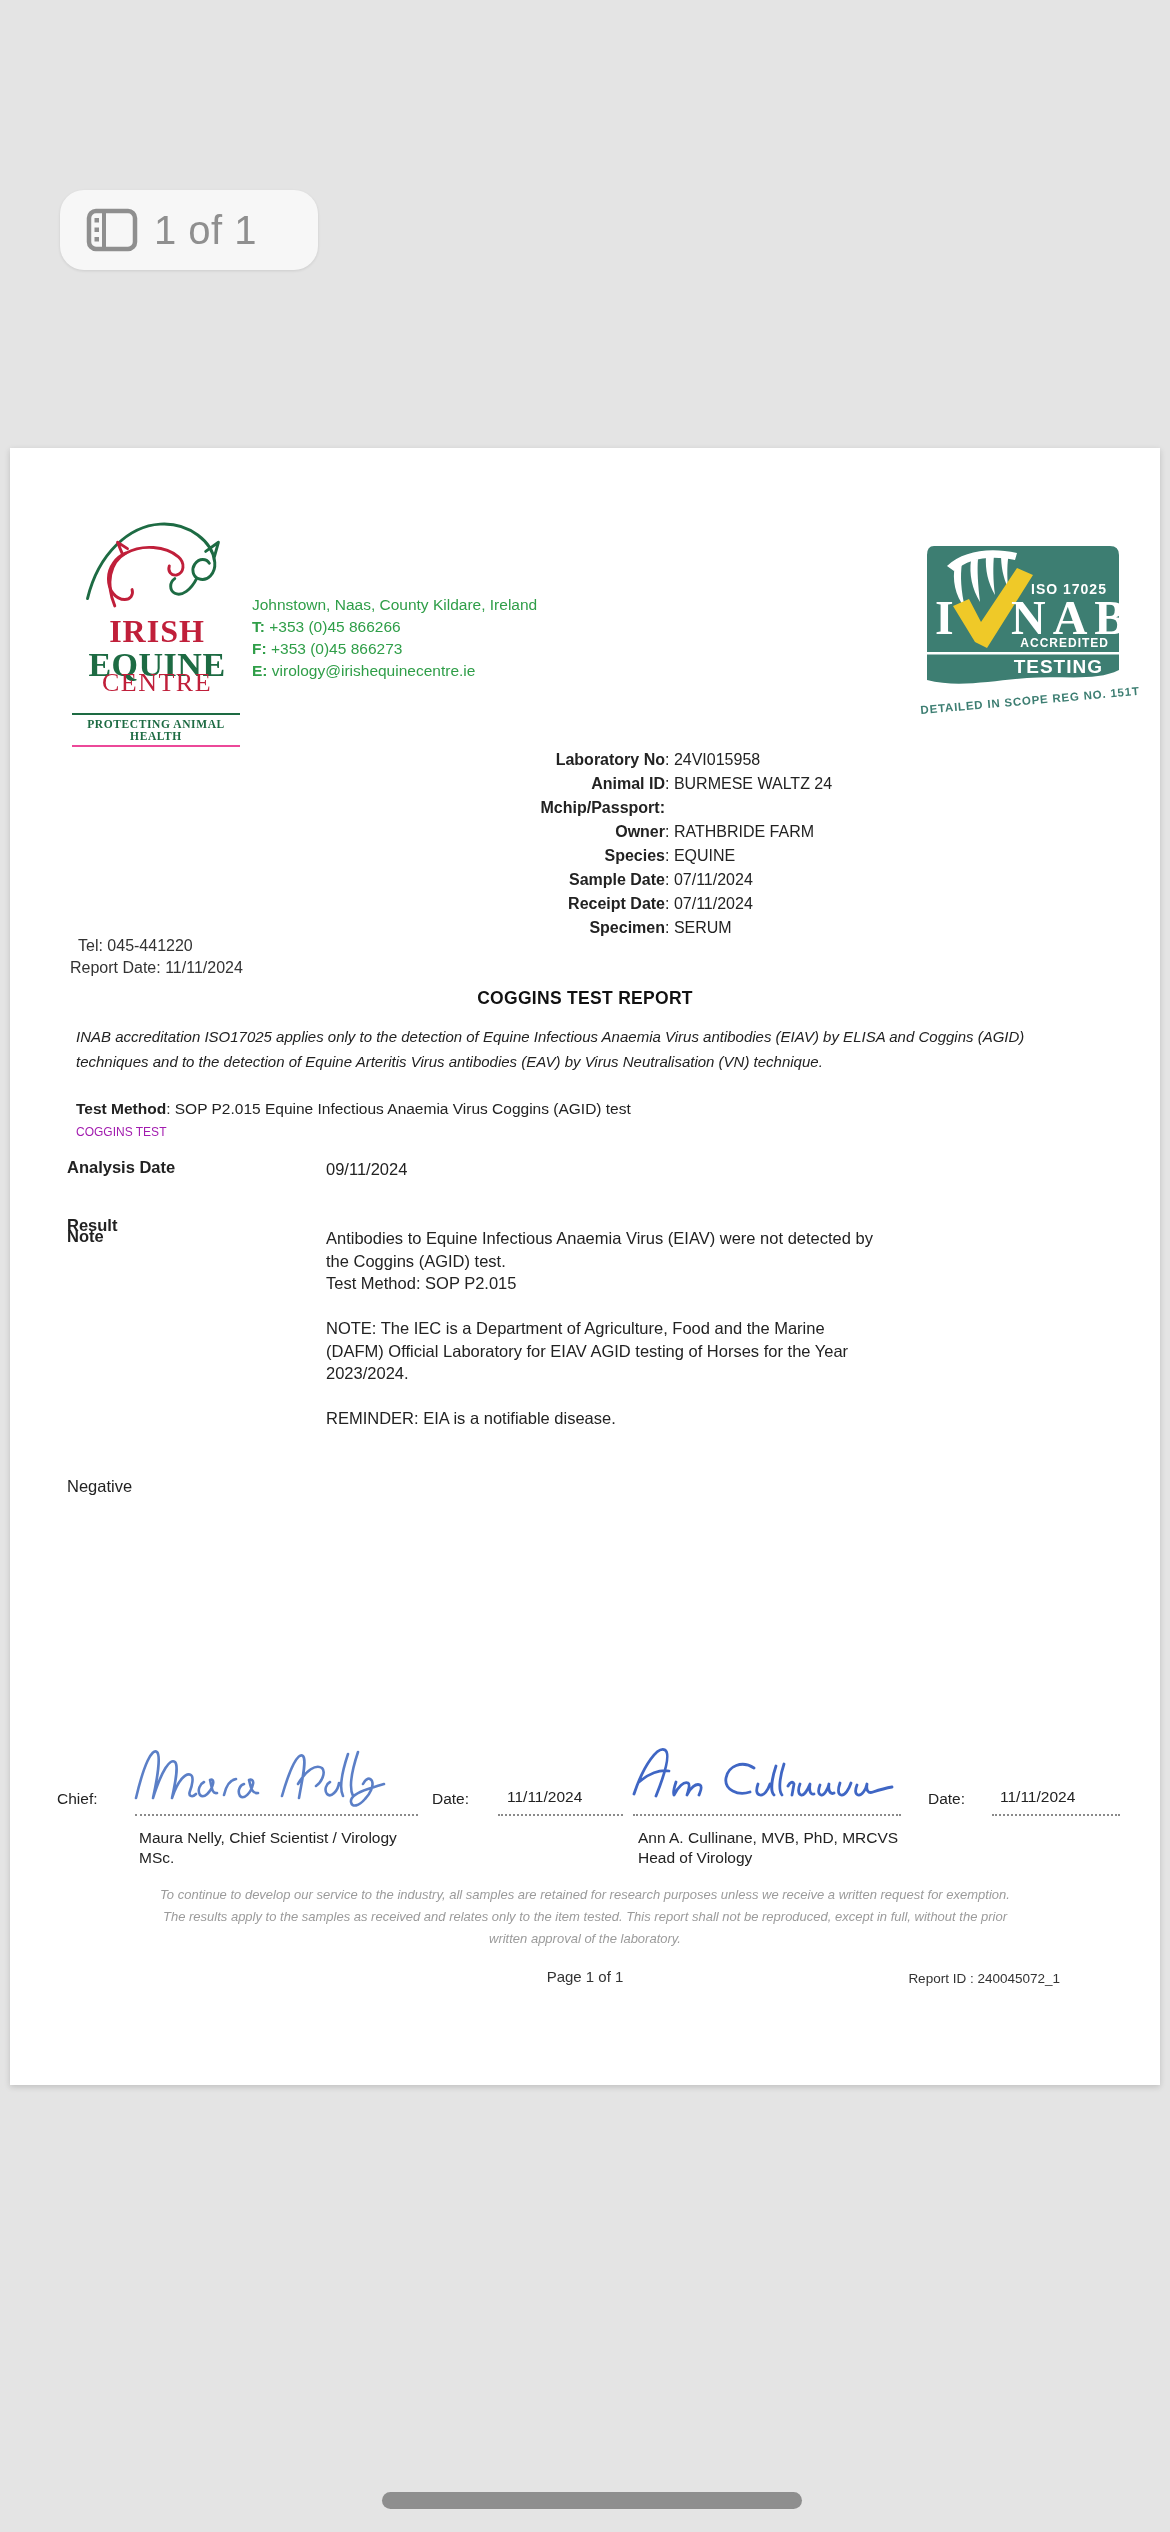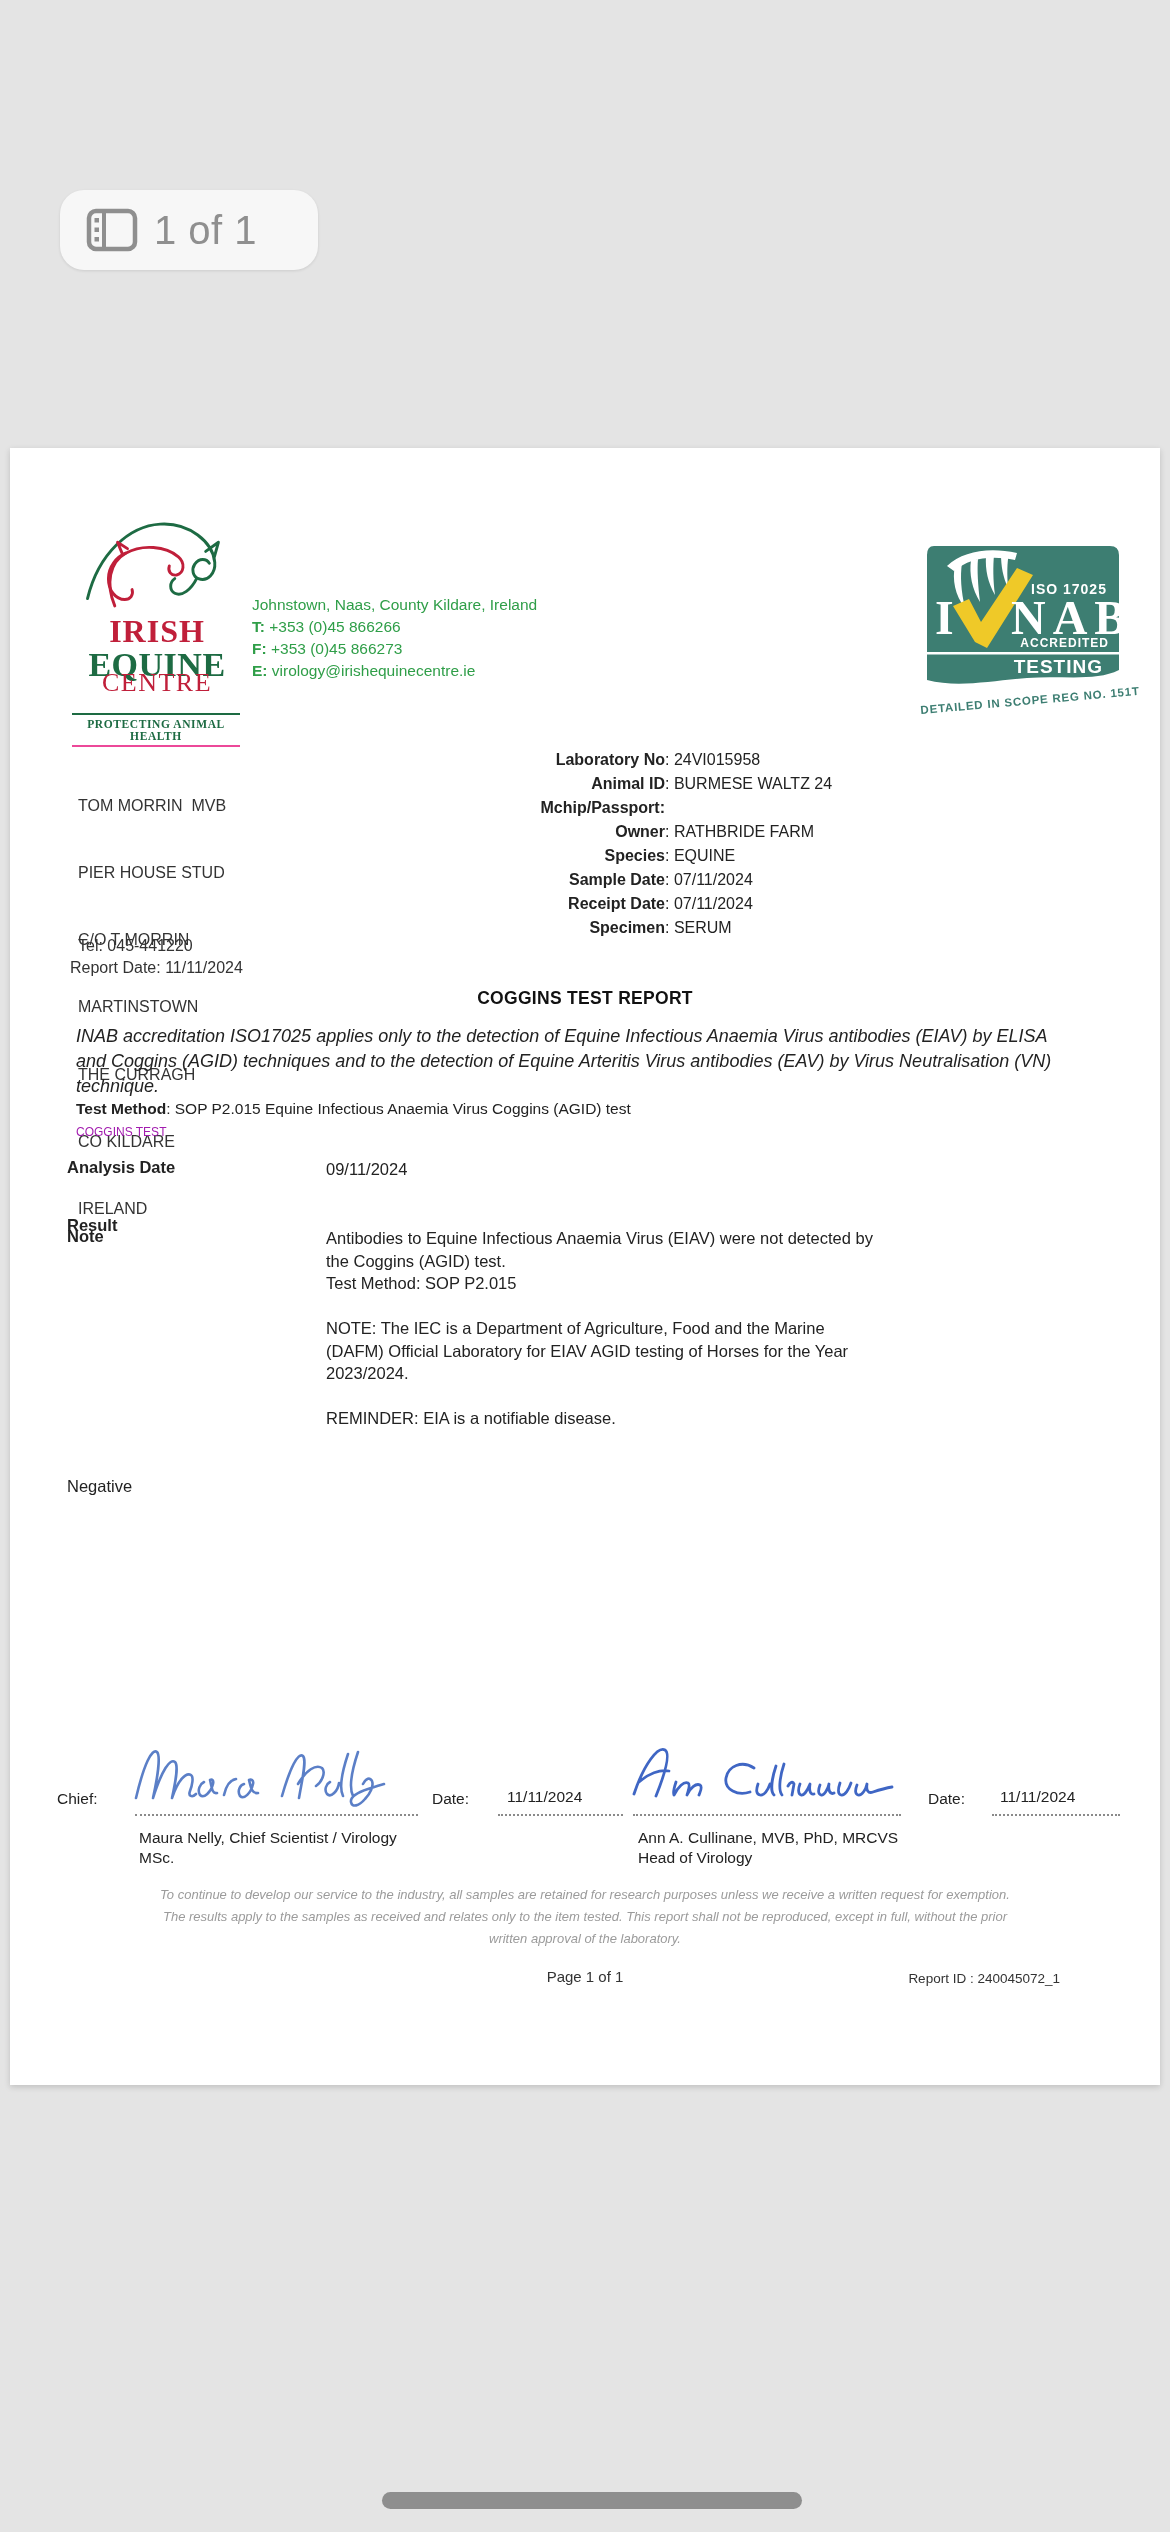--- a/index.html
+++ b/index.html
@@ -43,21 +43,21 @@
   .tel-line{position:absolute;left:68px;top:489px;font-size:16px;color:#333;}
   .rdate-line{position:absolute;left:60px;top:511px;font-size:16px;color:#333;}
 
   
   .sample{position:absolute;left:517px;top:303px;font-size:16px;color:#222;}
   .sample .row{display:flex;height:24px;align-items:flex-start;}
   .sample .lab{font-weight:700;width:138px;flex:0 0 138px;text-align:right;}
 
   
   .title{position:absolute;left:0;top:540px;width:100%;text-align:center;font-size:17.5px;font-weight:700;letter-spacing:.3px;color:#111;}
-  .accnote{position:absolute;left:66px;top:576px;width:990px;font-size:18px;font-style:italic;line-height:25px;color:#222;}
+  .accnote{position:absolute;left:66px;top:576px;width:990px;font-size:15px;font-style:italic;line-height:25px;color:#222;}
   .tmethod{position:absolute;left:66px;top:652px;font-size:15.5px;color:#222;}
   .tmethod b{font-weight:700;}
   .cheading{position:absolute;left:66px;top:677px;font-size:12px;font-weight:400;color:#a21caf;}
 
   
   .res-row{position:absolute;left:57px;display:flex;font-size:16.5px;color:#222;}
   .res-row .lab{font-weight:700;width:259px;flex:0 0 259px;}
   .res-row .val{white-space:pre-line;line-height:22.5px;width:680px;}
   .r0{top:710px;} .r1{top:768px;flex-direction:column;} .r2{top:779px;}
 
@@ -125,29 +125,20 @@
       <path d="M28,60 L44,53 L56,76 L92,22 L108,29 L62,102 L50,96 Z" fill="#efc928"></path>
       <text x="106" y="48" font-family="Liberation Sans,sans-serif" font-size="14" font-weight="bold" fill="#ffffff" letter-spacing="1">ISO 17025</text>
       <text x="10" y="88" font-family="Liberation Serif,serif" font-size="48" font-weight="bold" fill="#ffffff">I</text>
       <text x="86" y="88" font-family="Liberation Serif,serif" font-size="48" font-weight="bold" fill="#ffffff" letter-spacing="7">NAB</text>
       <text x="184" y="101" text-anchor="end" font-family="Liberation Sans,sans-serif" font-size="12" font-weight="bold" fill="#ffffff" letter-spacing="1">ACCREDITED</text>
       <rect x="2" y="106" width="192" height="2.5" fill="#ffffff"></rect>
       <text x="178" y="127" text-anchor="end" font-family="Liberation Sans,sans-serif" font-size="19" font-weight="bold" fill="#ffffff" letter-spacing="1">TESTING</text>
     </svg>
     <div class="scope">DETAILED IN SCOPE REG NO. 151T</div>
 
-    <div class="recipient">
-      <div>TOM MORRIN  MVB</div>
-      <div>PIER HOUSE STUD</div>
-      <div>C/O T MORRIN</div>
-      <div>MARTINSTOWN</div>
-      <div>THE CURRAGH</div>
-      <div>CO KILDARE</div>
-      <div>IRELAND</div>
-    </div>
     <div class="tel-line">Tel: 045-441220</div>
     <div class="rdate-line">Report Date: 11/11/2024</div>
 
     <div class="sample">
       <div class="row">
           <span class="lab">Laboratory No</span>
           <span style="white-space:pre">: </span>
           <span>24VI015958</span>
         </div>
       <div class="row">

